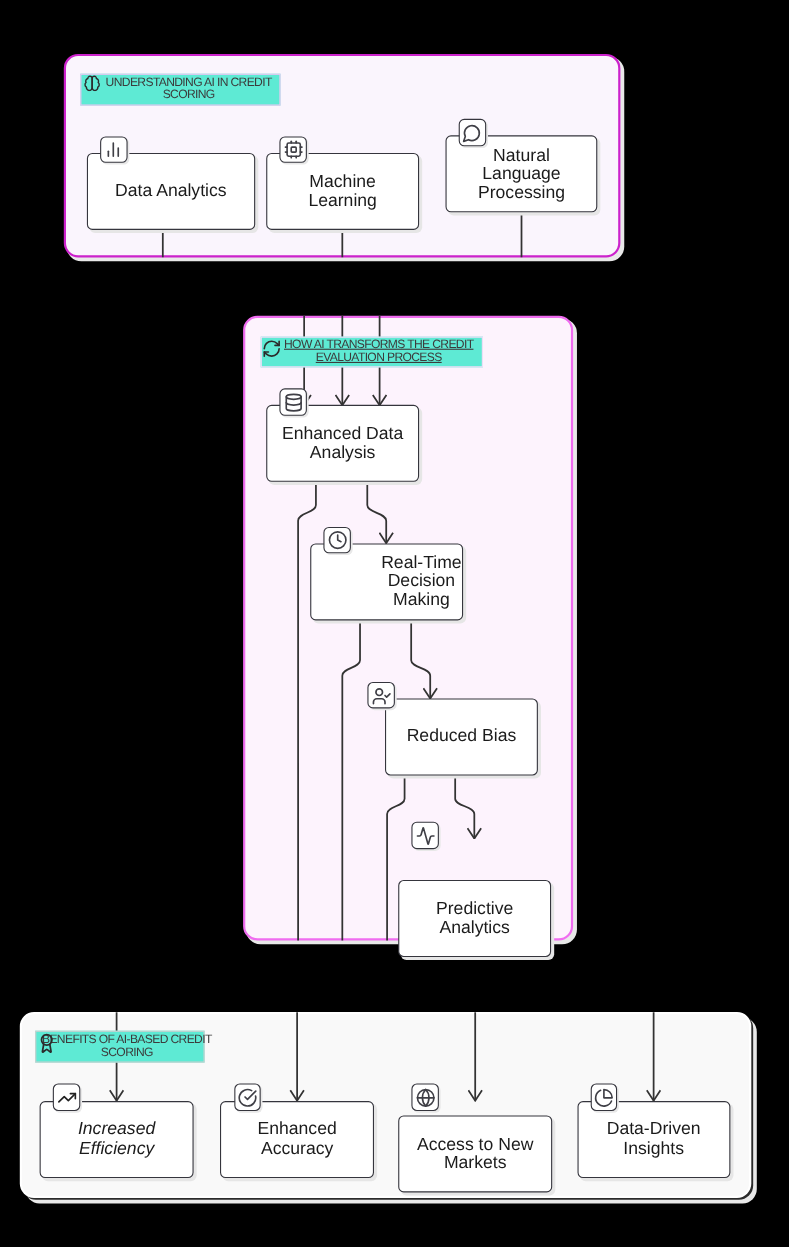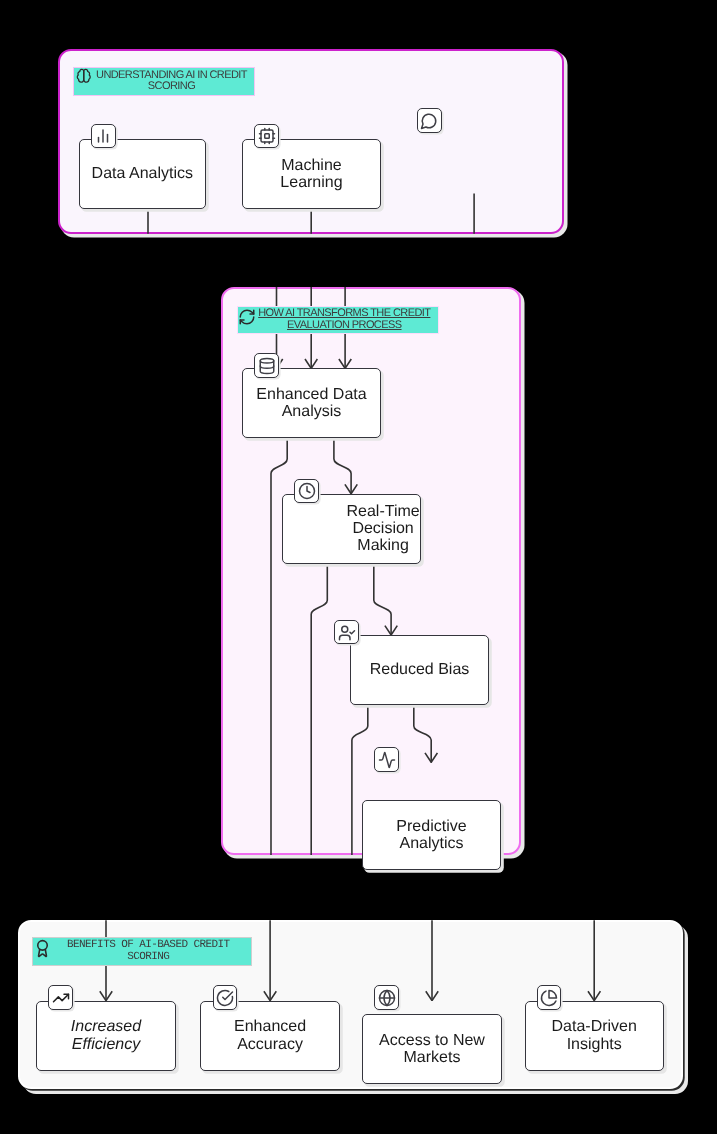--- a/index.html
+++ b/index.html
@@ -28,25 +28,25 @@
           font-size:11px;line-height:11.8px;letter-spacing:-0.58px;color:#3c3c3c;text-align:center;z-index:7;
           border-style:solid;border-width:1px;white-space:nowrap;}
   .clabel .ci{width:14px;height:14px;display:block;position:absolute;}
   .clabel .ctxt{display:block;}
   #l1{left:72.5px;top:66.8px;width:182px;height:29.4px;border-color:#f3c5f5;}
   #l1 .ci{left:2.4px;top:0.1px;width:15.5px;height:15.5px;}
   #l1 .ctxt{margin-left:16px;position:relative;top:-0.2px;}
   #l2{left:236.8px;top:305.6px;width:202px;height:28.6px;border-color:#fbdcfb;text-decoration:underline;}
   #l2 .ci{left:0px;top:1.2px;width:18px;height:18px;}
   #l2 .ctxt{margin-left:13px;}
-  #l3{left:31.8px;top:937.3px;width:220px;height:28.8px;border-color:#cfcfcf;font-family:Liberation Mono, monospace;}
+  #l3{left:31.8px;top:937.3px;width:154px;height:28.8px;border-color:#cfcfcf;}
   #l3 .ci{left:0.2px;top:0.6px;width:19px;height:19px;}
   #l3 .ctxt{margin-left:13px;}
 
-  #n0{left:78.8px;top:138.8px;width:127px;height:70px;}
+  #n0{left:78.8px;top:138.8px;width:153px;height:70px;}
   #b0{left:90.9px;top:123.5px;}
   #n1{left:242.3px;top:138.8px;width:138.4px;height:70px;}
   #b1{left:254.4px;top:123.5px;}
   #n2{left:404.9px;top:123.4px;width:138.4px;height:70px;}
   #b2{left:417.0px;top:108.1px;}
   #n3{left:242.3px;top:368.4px;width:138.4px;height:70px;}
   #b3{left:254.4px;top:353.1px;}
   #n4{left:282.3px;top:493.8px;width:138.4px;height:70px;justify-content:flex-end;}
   #b4{left:294.4px;top:478.5px;}
   #n5{left:322.3px;top:635px;width:138.4px;height:70px;margin-left:28px;}
@@ -149,20 +149,23 @@
         <path d="M15 20v2"></path>
         <path d="M2 15h2"></path>
         <path d="M2 9h2"></path>
         <path d="M20 15h2"></path>
         <path d="M20 9h2"></path>
         <path d="M9 2v2"></path>
         <path d="M9 20v2"></path>
       </svg>
     </div>
 
+  <div class="node" id="n2">
+    <span><span>Natural</span><br><span>Language</span><br><span>Processing</span></span>
+  </div>
   <div class="badge" id="b2">
       <svg viewBox="0 0 24 24" fill="none" stroke="#3f3f46" stroke-width="2" stroke-linecap="round" stroke-linejoin="round">
         <path d="M7.9 20A9 9 0 1 0 4 16.1L2 22Z"></path>
       </svg>
     </div>
 
   <div class="node" id="n3">
     <span><span>Enhanced Data</span><br><span>Analysis</span></span>
   </div>
   <div class="badge" id="b3">

